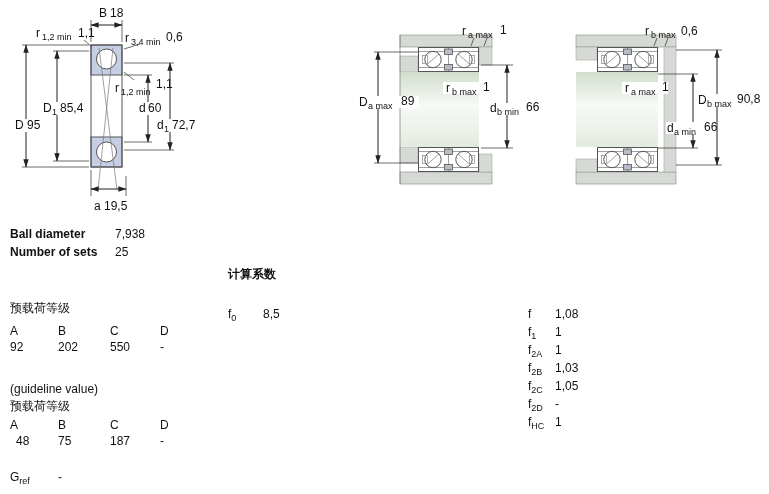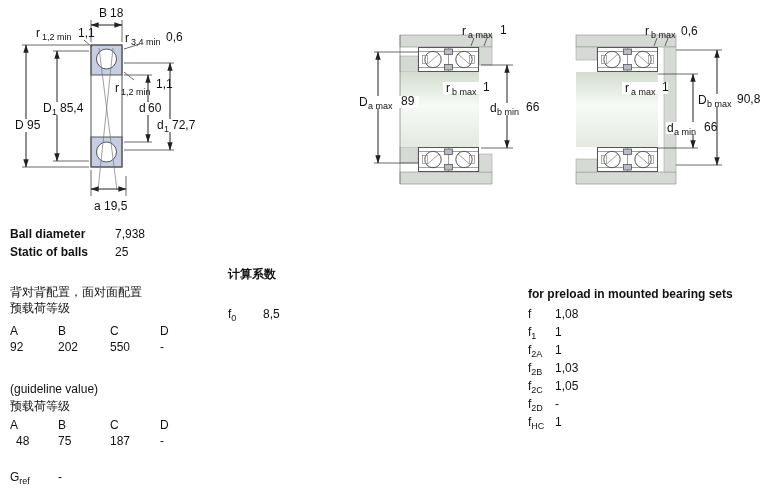--- a/index.html
+++ b/index.html
@@ -206,24 +206,23 @@
       <text x="737" y="103" class="sv">90,8</text>
 
       <text x="667" y="132" class="sv">d</text>
       <text x="674" y="135" class="svs">a min</text>
       <text x="704" y="131" class="sv">66</text>
     </g>
   </svg>
 
   <div class="t b" style="left:10px;top:227px">Ball diameter</div>
   <div class="t" style="left:115px;top:227px">7,938</div>
-  <div class="t b" style="left:10px;top:245px">Static of balls</div>
+  <div class="t b" style="left:10px;top:245px">Number of sets</div>
   <div class="t" style="left:115px;top:245px">25</div>
 
-  <div class="t" style="left:10px;top:285px">背对背配置，面对面配置</div>
   <div class="t" style="left:10px;top:301px">预载荷等级</div>
   <div class="t" style="left:10px;top:324px">A</div>
   <div class="t" style="left:58px;top:324px">B</div>
   <div class="t" style="left:110px;top:324px">C</div>
   <div class="t" style="left:160px;top:324px">D</div>
   <div class="t" style="left:10px;top:340px">92</div>
   <div class="t" style="left:58px;top:340px">202</div>
   <div class="t" style="left:110px;top:340px">550</div>
   <div class="t" style="left:160px;top:340px">-</div>
 
@@ -238,21 +237,20 @@
   <div class="t" style="left:110px;top:434px">187</div>
   <div class="t" style="left:160px;top:434px">-</div>
 
   <div class="t" style="left:10px;top:470px"><span>G</span><sub>ref</sub></div>
   <div class="t" style="left:58px;top:470px">-</div>
 
   <div class="t b" style="left:228px;top:267px">计算系数</div>
   <div class="t" style="left:228px;top:307px"><span>f</span><sub>0</sub></div>
   <div class="t" style="left:263px;top:307px">8,5</div>
 
-  <div class="t b" style="left:528px;top:287px">for preload in mounted bearing sets</div>
 
   <div class="t" style="left:528px;top:307px"><span>f</span><sub></sub></div>
   <div class="t" style="left:555px;top:307px">1,08</div>
 
   <div class="t" style="left:528px;top:325px"><span>f</span><sub>1</sub></div>
   <div class="t" style="left:555px;top:325px">1</div>
 
   <div class="t" style="left:528px;top:343px"><span>f</span><sub>2A</sub></div>
   <div class="t" style="left:555px;top:343px">1</div>
 

